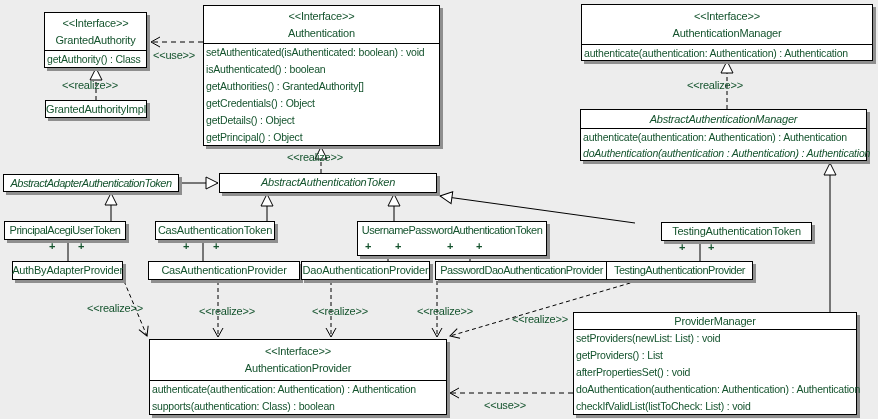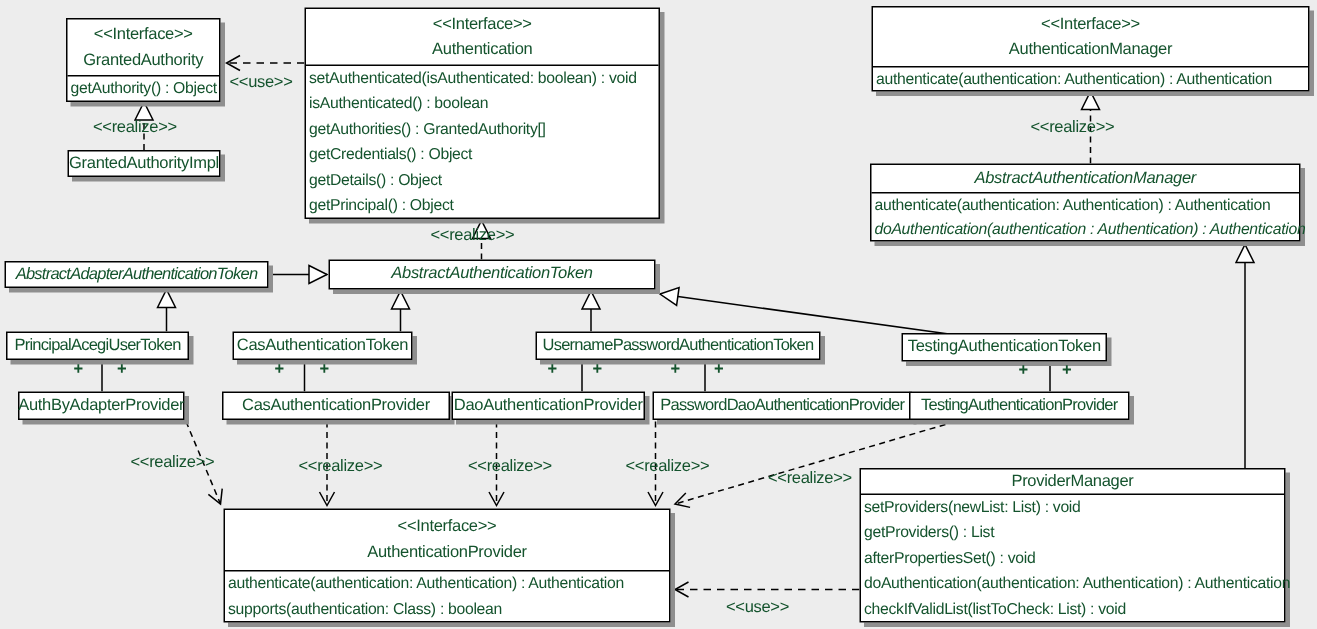--- a/index.html
+++ b/index.html
@@ -73,21 +73,21 @@
 
     <line x1="573" y1="393" x2="450" y2="393" stroke="#000" stroke-dasharray="5 4" marker-end="url(#open)"></line>
   </svg>
 
   <div class="uml-box" style="left:44px;top:12px;width:103px;height:56px">
     <div class="ttl" style="height:37px">
       <div class="stereo">&lt;&lt;Interface&gt;&gt;</div>
       <div class="cname">GrantedAuthority</div>
     </div>
     <div class="methods">
-      <div class="m">getAuthority() : Object</div>
+      <div class="m">getAuthority() : Class</div>
     </div>
   </div>
 
   <div class="uml-box single" style="left:45px;top:100px;width:102px;height:18px">
     <div class="cname">GrantedAuthorityImpl</div>
   </div>
 
   <div class="uml-box" style="left:203px;top:5px;width:237px;height:141px">
     <div class="ttl" style="height:37px">
       <div class="stereo">&lt;&lt;Interface&gt;&gt;</div>
@@ -132,25 +132,25 @@
   </div>
 
   <div class="uml-box single" style="left:4px;top:221px;width:122px;height:19px">
     <div class="cname sq">PrincipalAcegiUserToken</div>
   </div>
 
   <div class="uml-box single" style="left:155px;top:221px;width:120px;height:19px">
     <div class="cname">CasAuthenticationToken</div>
   </div>
 
-  <div class="uml-box single" style="left:357px;top:221px;width:190px;height:19px">
+  <div class="uml-box single" style="left:357px;top:221px;width:190px;height:35px">
     <div class="cname sq">UsernamePasswordAuthenticationToken</div>
   </div>
 
-  <div class="uml-box single" style="left:601px;top:222px;width:137px;height:19px">
+  <div class="uml-box single" style="left:661px;top:222px;width:151px;height:19px">
     <div class="cname">TestingAuthenticationToken</div>
   </div>
 
   <div class="uml-box single" style="left:12px;top:261px;width:111px;height:19px">
     <div class="cname">AuthByAdapterProvider</div>
   </div>
 
   <div class="uml-box single" style="left:148px;top:261px;width:152px;height:19px">
     <div class="cname">CasAuthenticationProvider</div>
   </div>

